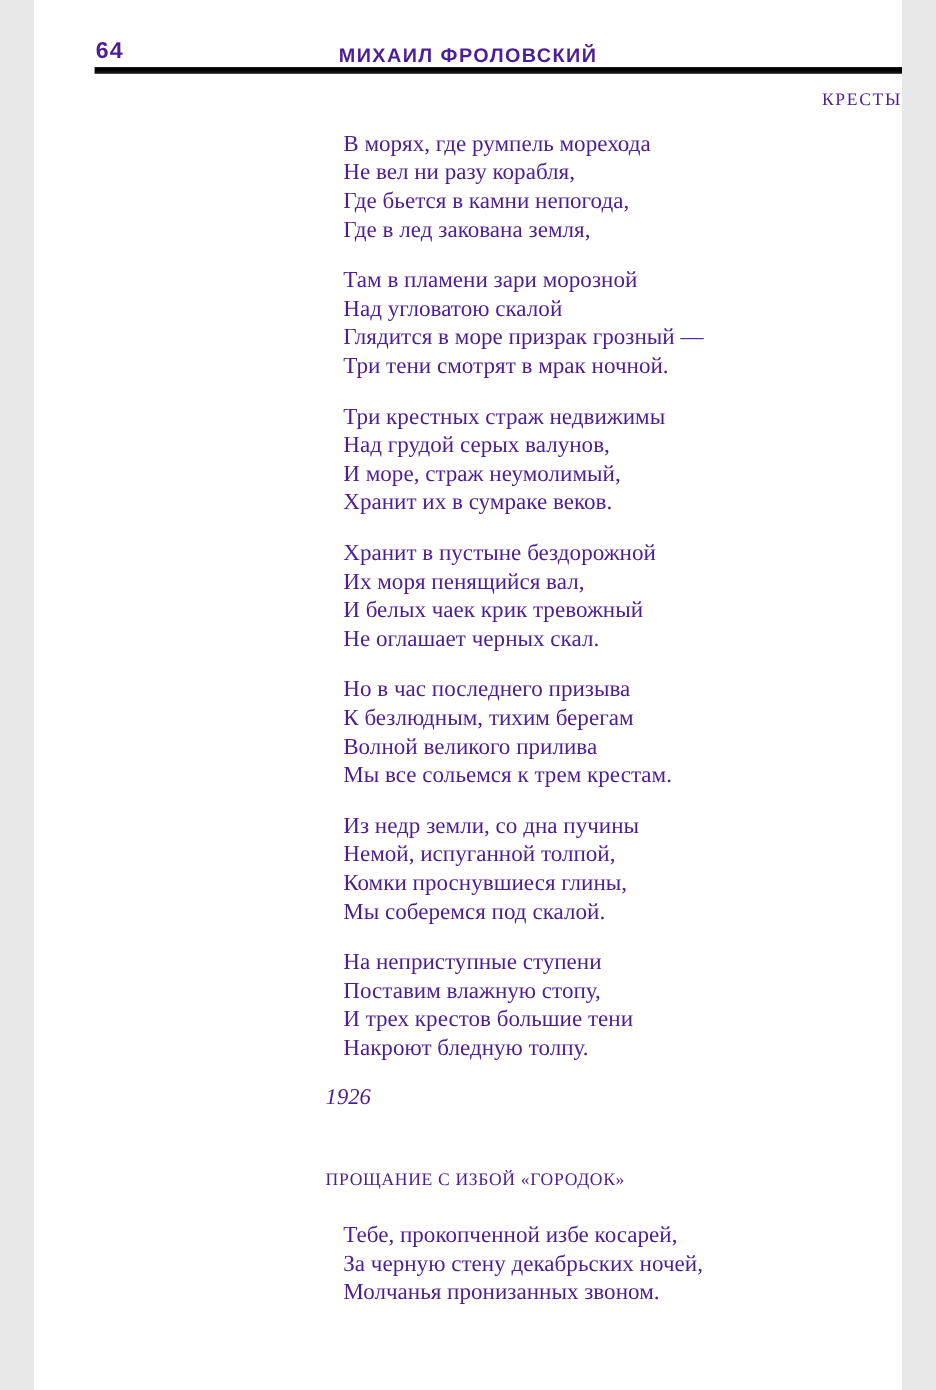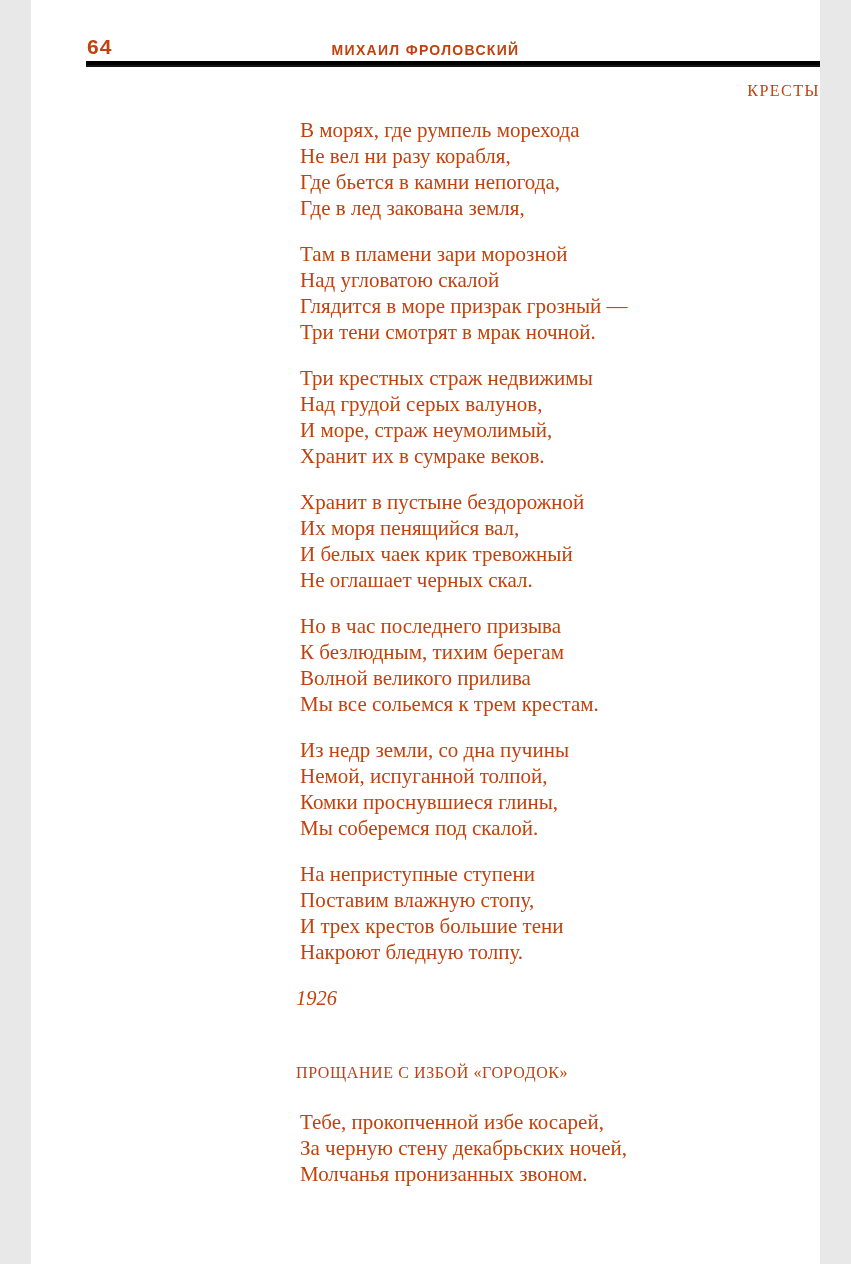--- a/index.html
+++ b/index.html
@@ -7,21 +7,21 @@
     padding: 0;
     background: #e8e8e8;
   }
   .page {
     position: relative;
     width: 789px;
     height: 1264px;
     margin: 0 auto;
     background: #ffffff;
     overflow: hidden;
-    color: #c2410c;
+    color: #4c1d95;
     font-family: "Liberation Serif", serif;
   }
   
   .pagenum {
     position: absolute;
     left: 56px;
     top: 36px;
     font-family: "Liberation Sans", sans-serif;
     font-weight: 700;
     font-size: 21px;
@@ -29,21 +29,21 @@
     line-height: 22px;
   }
   .runhead {
     position: absolute;
     left: 0;
     right: 0;
     top: 41px;
     text-align: center;
     font-family: "Liberation Sans", sans-serif;
     font-weight: 700;
-    font-size: 14px;
+    font-size: 18px;
     letter-spacing: 1.3px;
     line-height: 18px;
   }
   .rule {
     position: absolute;
     left: 55px;
     top: 61px;
     width: 778px;
     height: 4px;
     background: #000;
@@ -65,21 +65,21 @@
     position: absolute;
     left: 265px;
     top: 117px;
     width: 520px;
   }
   .line {
     font-size: 21px;
     line-height: 26px;
     white-space: nowrap;
   }
-  .stanza { margin: 0 0 20px 4px; }
+  .stanza { margin: 0 0 20px 16px; }
   .date {
     font-style: italic;
     font-size: 20.5px;
     line-height: 26px;
     margin-top: 6px;
   }
   .title2 {
     font-size: 16px;
     letter-spacing: 0.6px;
     line-height: 26px;

